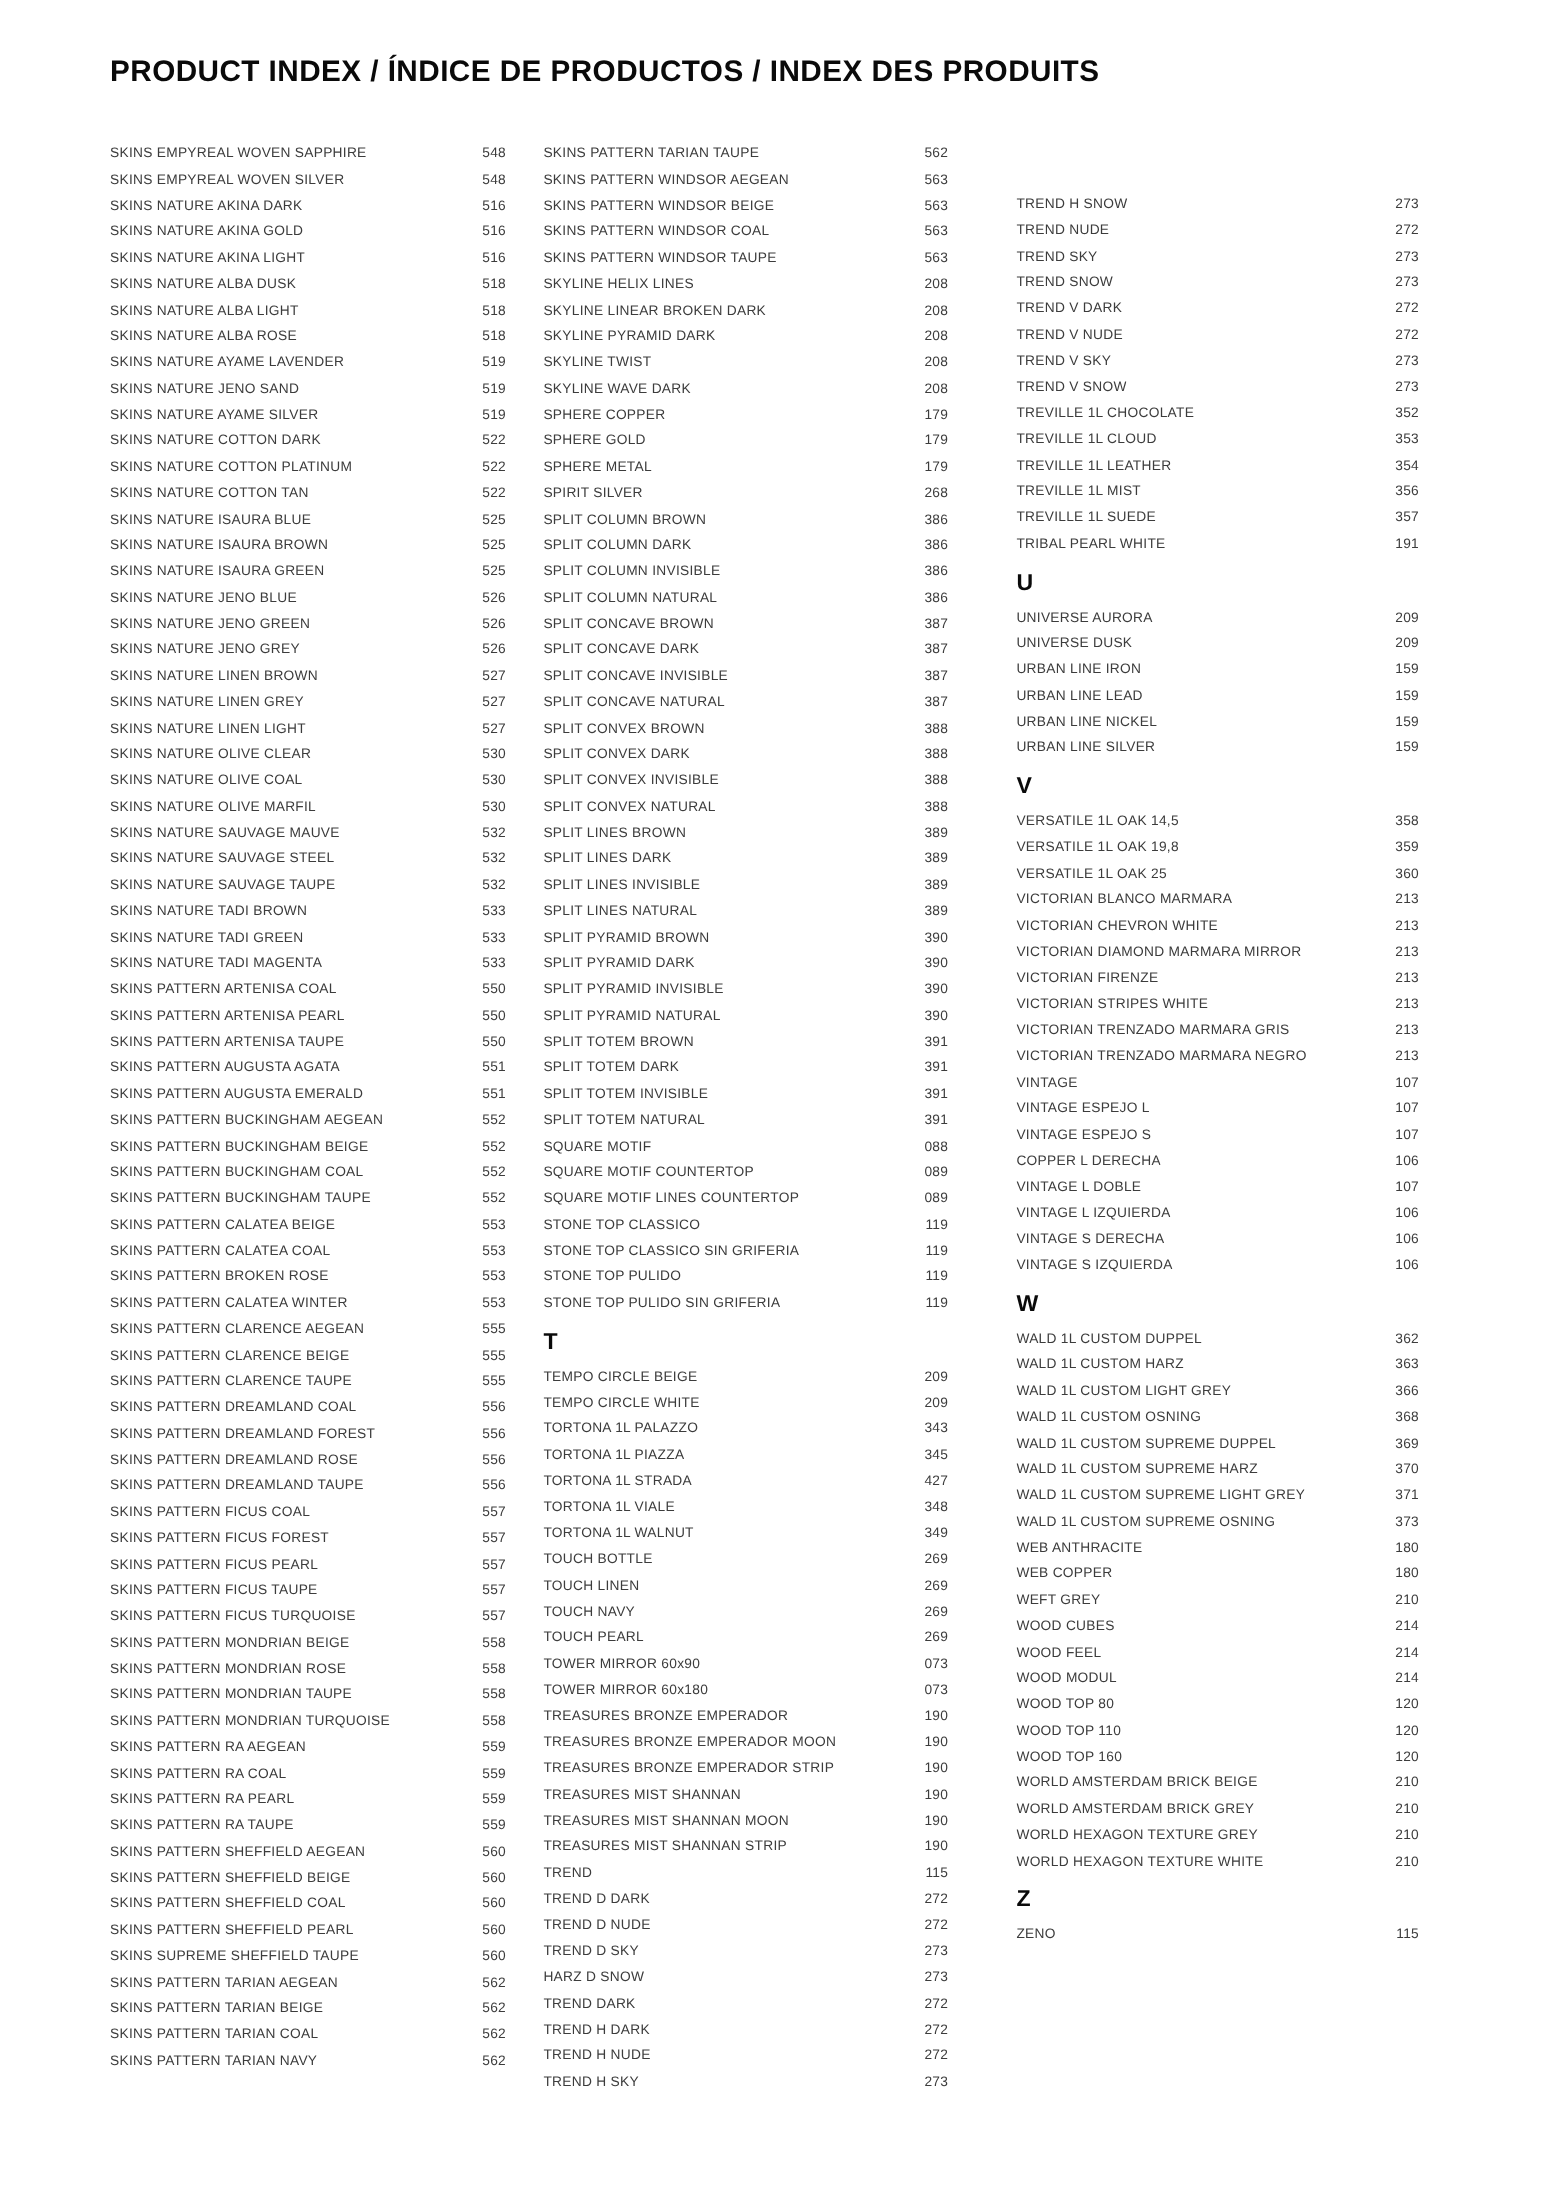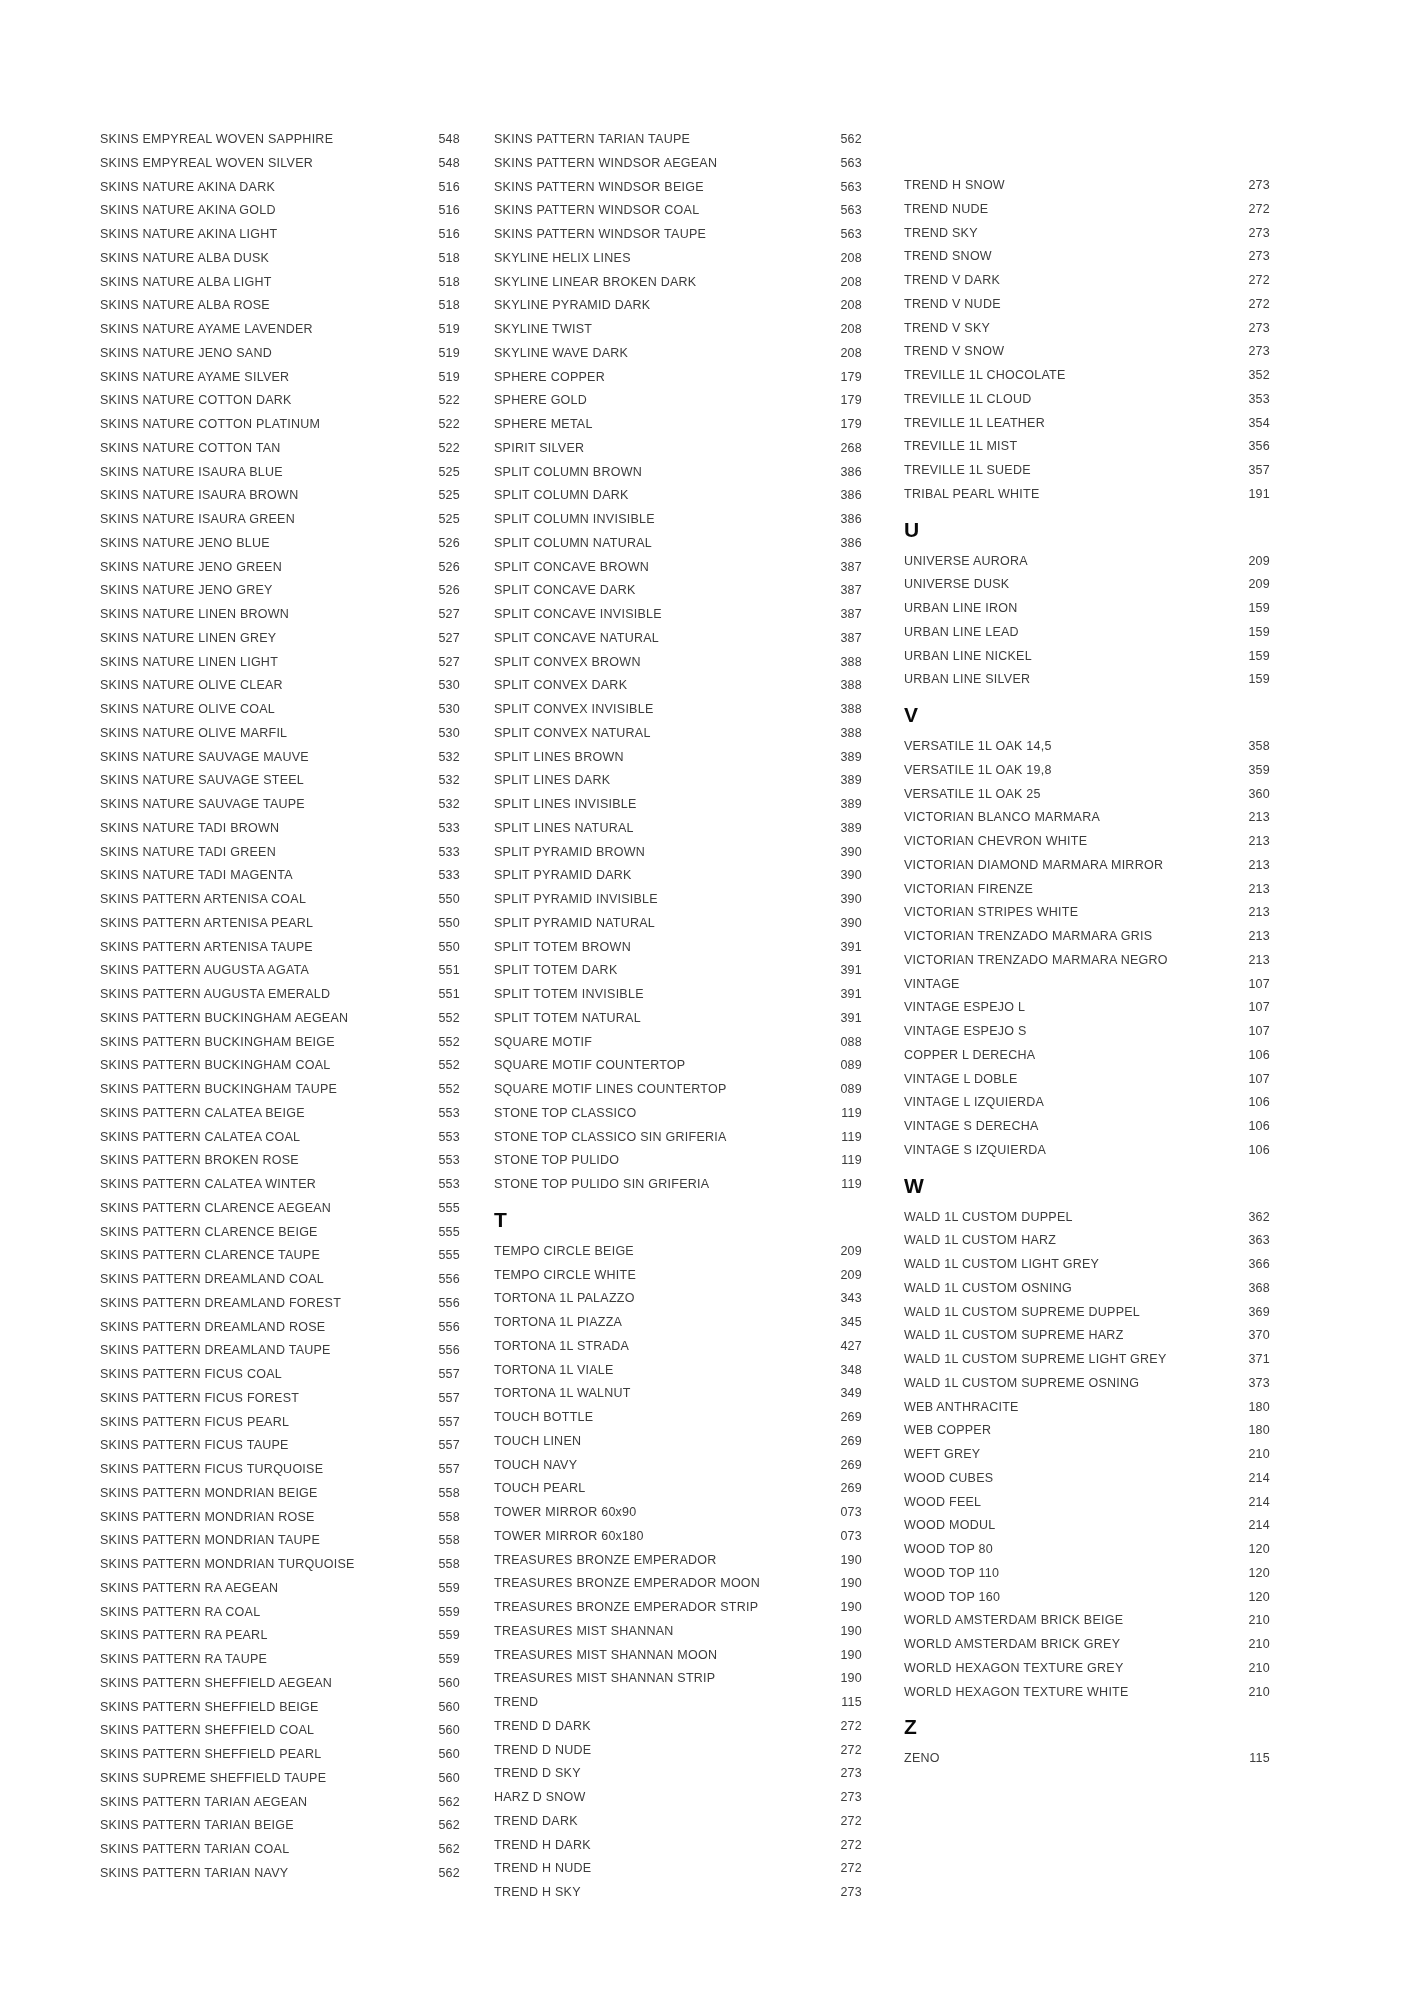--- a/index.html
+++ b/index.html
@@ -34,21 +34,21 @@
   .cols {
     position: absolute;
     left: 100px;
     top: 128px;
     width: 1188px;
     display: flex;
     align-items: flex-start;
   }
   .col { flex: 0 0 auto; }
   .col-1 { width: 360px; margin-right: 34px; }
-  .col-2 { width: 368px; margin-right: 42px; }
+  .col-2 { width: 368px; margin-right: 62px; }
   .col-3 { width: 366px; margin-top: 46px; }
   .entry {
     display: flex;
     justify-content: space-between;
     align-items: baseline;
     height: 23.75px;
     line-height: 23.75px;
     font-size: 12.5px;
     letter-spacing: 0.25px;
     color: #3c3c3c;
@@ -73,20 +73,21 @@
     font-size: 21px;
     font-weight: 700;
     color: #0a0a0a;
     letter-spacing: 0.3px;
   }
 </style>
 </head>
 <body>
 
 <div class="page">
+  <h1 class="page-title">PRODUCT INDEX / ÍNDICE DE PRODUCTOS / INDEX DES PRODUITS</h1>
   <div class="cols">
     <div class="col col-1">
         <div class="entry">
           <span class="entry-name">SKINS EMPYREAL WOVEN SAPPHIRE</span>
           <span class="entry-page">548</span>
         </div>
         <div class="entry">
           <span class="entry-name">SKINS EMPYREAL WOVEN SILVER</span>
           <span class="entry-page">548</span>
         </div>

